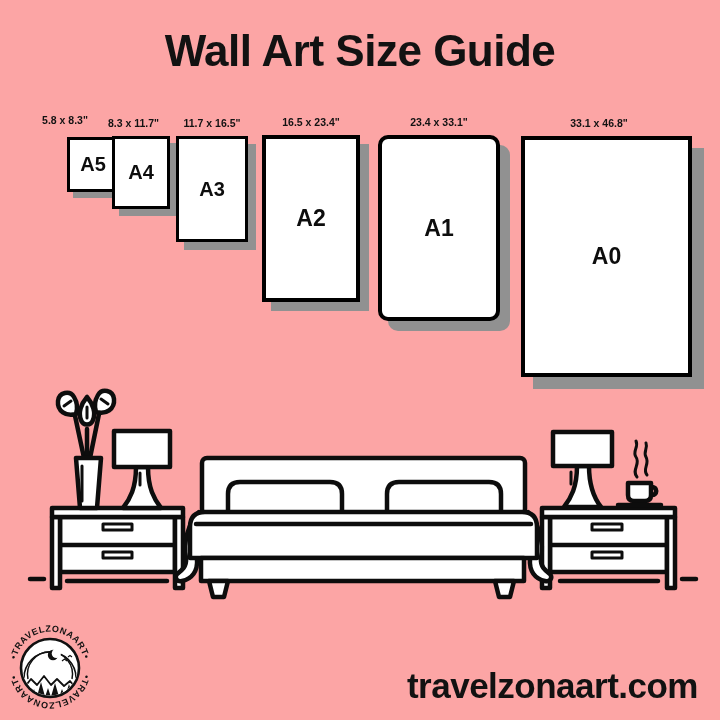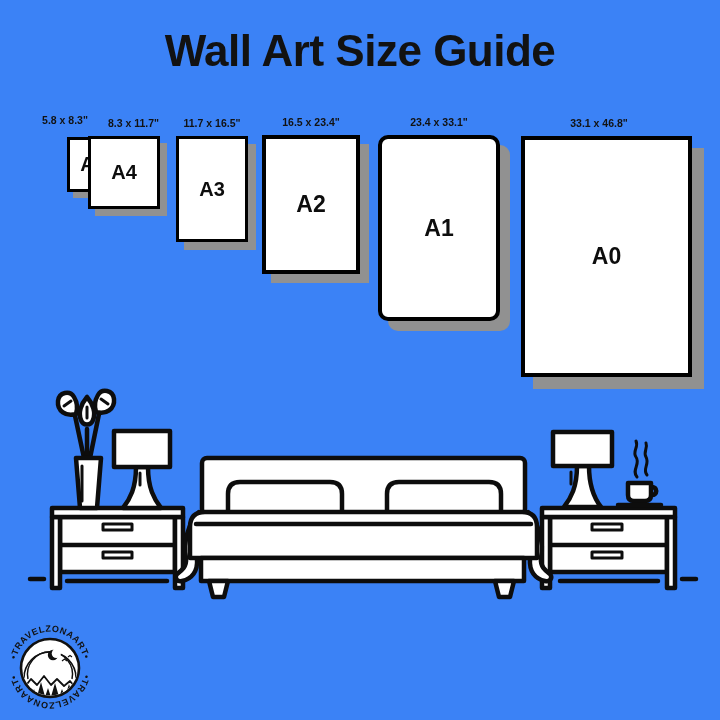--- a/index.html
+++ b/index.html
@@ -1,37 +1,37 @@
 <!DOCTYPE html>
 <html><head>
 <meta charset="utf-8">
 <style>
   html,body { margin:0; padding:0; background:#fff; }
   .page {
-    position:relative; width:720px; height:720px; background:#3b82f6;
+    position:relative; width:720px; height:720px; background:#fca5a5;
     font-family:"Liberation Sans", sans-serif; color:#121212; overflow:hidden;text-decoration:underline;
   }
   .title {
     position:absolute; top:26px; left:0; width:720px; margin:0;
     text-align:center; font-size:44px; font-weight:bold; letter-spacing:-0.5px; color:#121212;
   }
   
   .dim {
     position:absolute; font-size:10.5px; font-weight:bold; text-align:center;
     white-space:nowrap; color:#121212;
   }
   .frame {
     position:absolute; background:#fff; border:3px solid #000; box-sizing:border-box;
     display:flex; align-items:center; justify-content:center;
   }
   .size-name { font-weight:bold; color:#0d0d0d; }
   .f-a5 { left:43px;  top:137px; width:52px;  height:55px;  box-shadow:6px 6px 0 #919191;margin-left:24px; }
-  .f-a4 { left:88px; top:136px; width:72px;  height:73px;  box-shadow:7px 7px 0 #919191; }
+  .f-a4 { left:112px; top:136px; width:58px;  height:73px;  box-shadow:7px 7px 0 #919191; }
   .f-a3 { left:176px; top:136px; width:72px;  height:106px; box-shadow:8px 8px 0 #919191; }
-  .f-a2 { left:262px; top:135px; width:98px;  height:139px; border-width:4px; box-shadow:9px 9px 0 #919191; }
+  .f-a2 { left:262px; top:135px; width:98px;  height:167px; border-width:4px; box-shadow:9px 9px 0 #919191; }
   .f-a1 { left:378px; top:135px; width:122px; height:186px; border-width:4px; box-shadow:10px 10px 0 #919191;border-radius:10px; }
   .f-a0 { left:521px; top:136px; width:171px; height:241px; border-width:4px; box-shadow:12px 12px 0 #919191; }
   .f-a5 .size-name,.f-a4 .size-name,.f-a3 .size-name { font-size:20px; }
   .f-a2 .size-name,.f-a1 .size-name,.f-a0 .size-name { font-size:23px; }
   .l-a5 { left:33px;  top:114px; width:64px;  }
   .l-a4 { left:94px;  top:117px; width:79px;  }
   .l-a3 { left:162px; top:117px; width:100px; }
   .l-a2 { left:261px; top:116px; width:100px; }
   .l-a1 { left:389px; top:116px; width:100px; }
   .l-a0 { left:549px; top:117px; width:100px; }
@@ -188,14 +188,15 @@
         <rect x="25" y="89.6" width="40" height="2.2"></rect>
         <rect x="31" y="93" width="27" height="2"></rect>
       </g>
     </g>
     <text class="badge-text"><textPath href="#logo-arc" startOffset="50%">•TRAVELZONAART•</textPath></text>
     <g transform="rotate(180 46 46)">
       <text class="badge-text"><textPath href="#logo-arc" startOffset="50%">•TRAVELZONAART•</textPath></text>
     </g>
   </svg>
 
+  <div class="website">travelzonaart.com</div>
 
 </div>
 
 </body></html>

